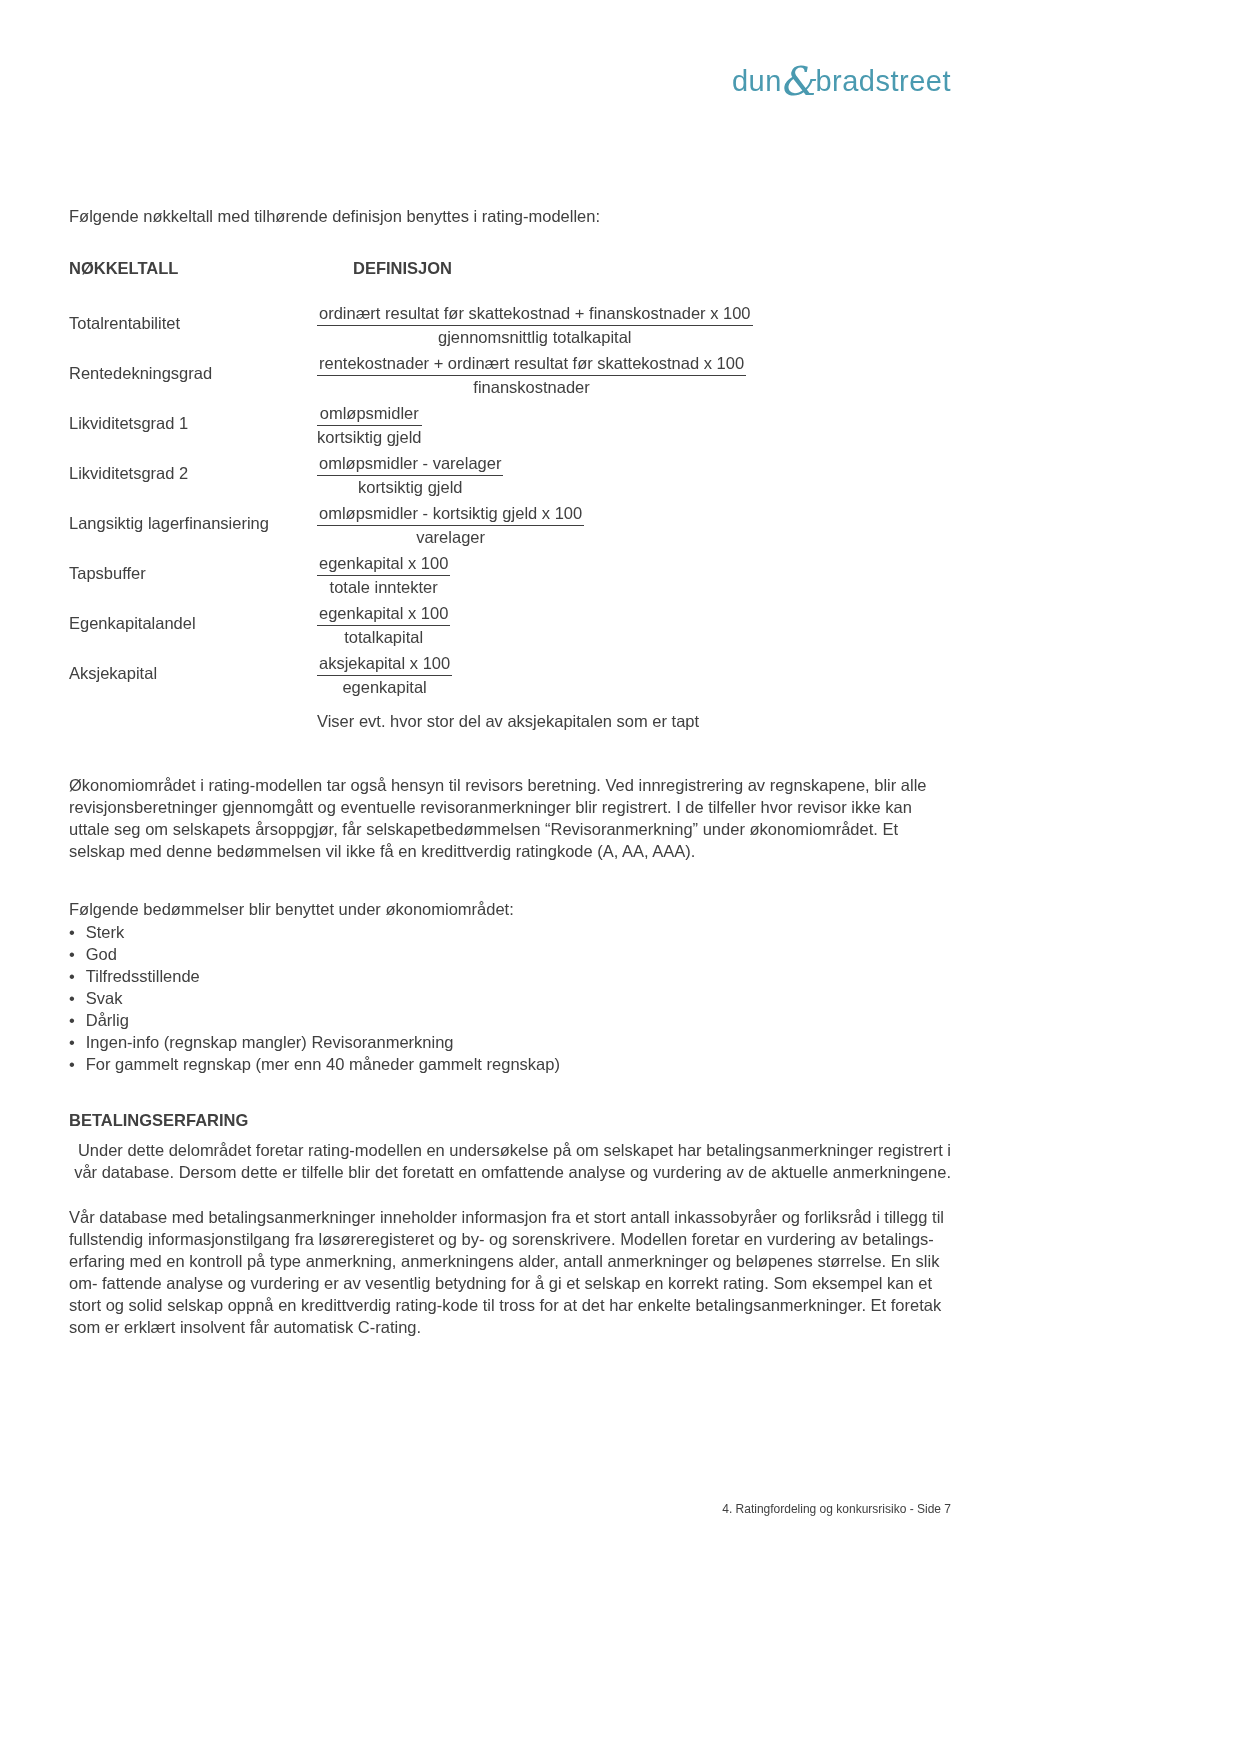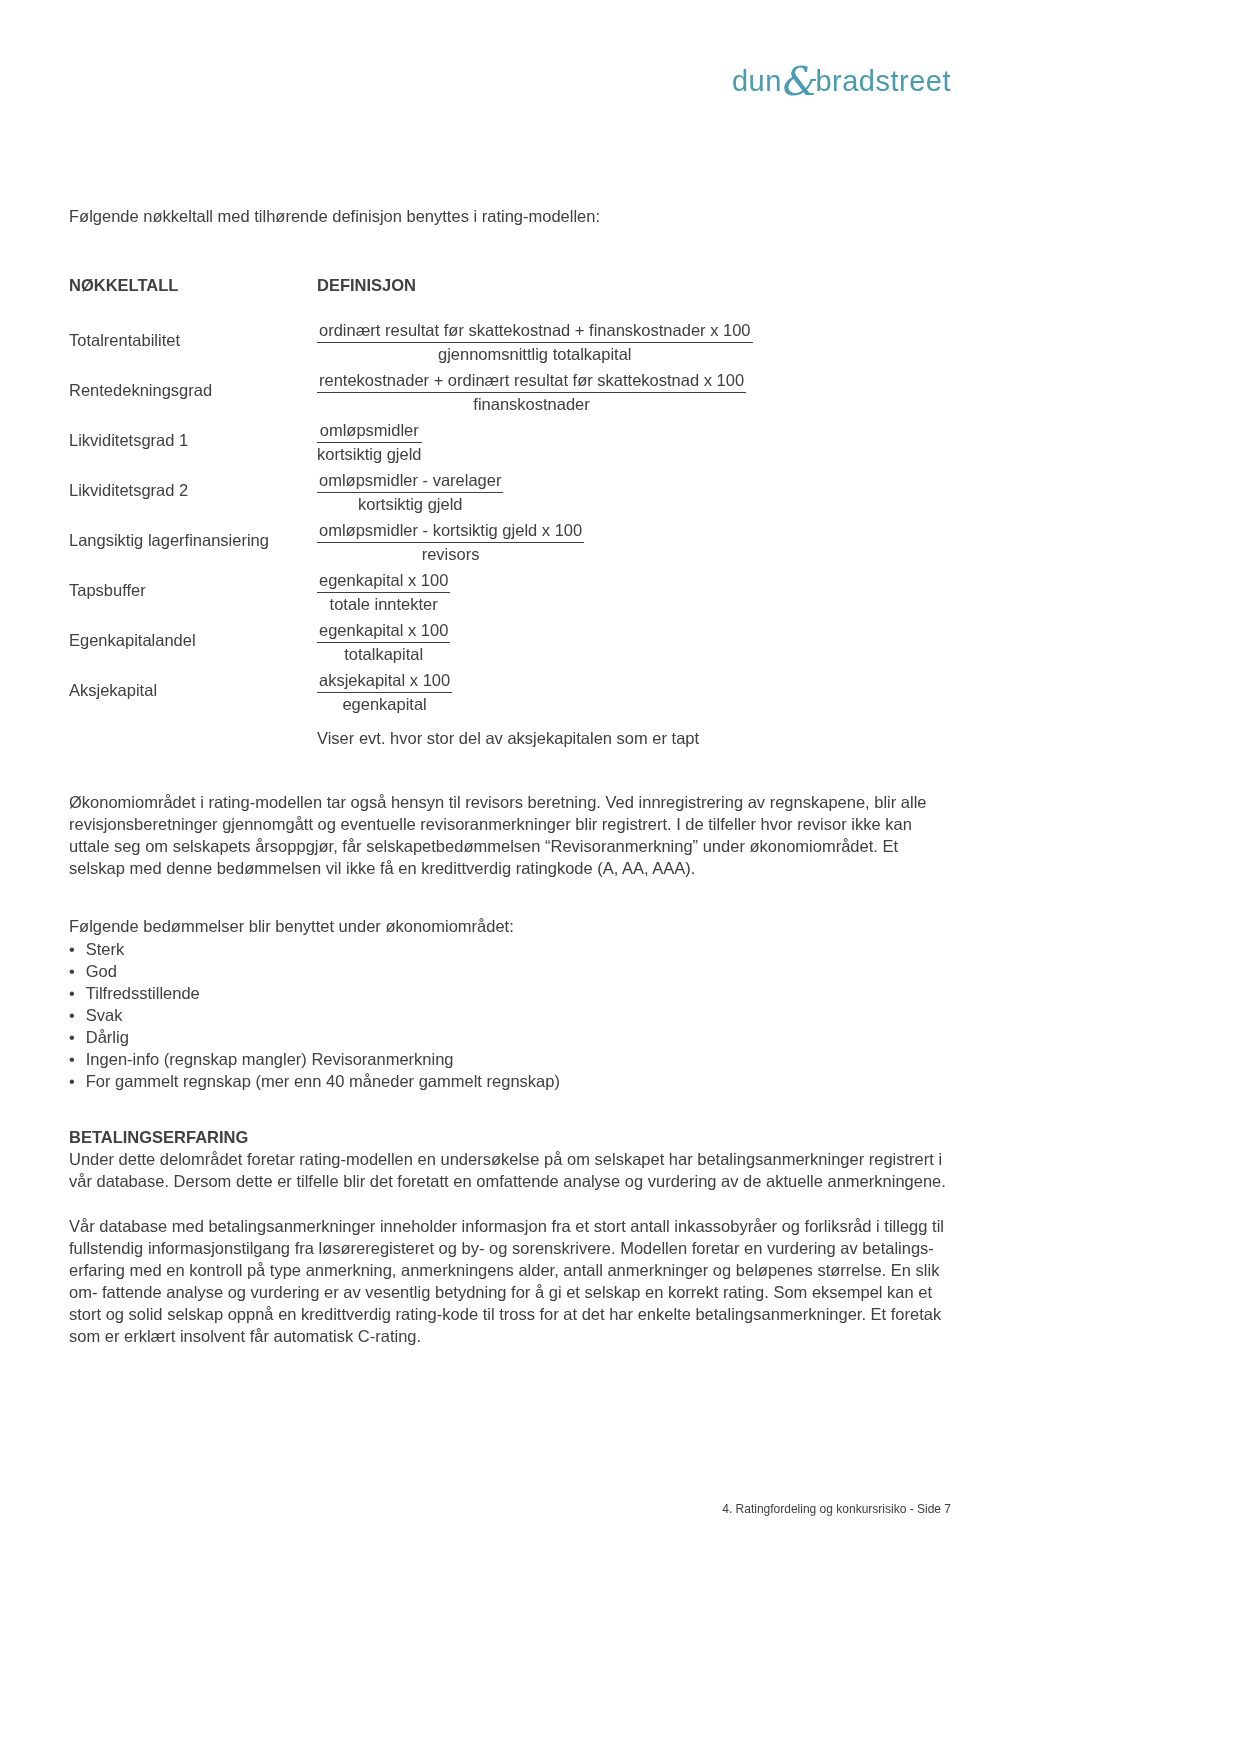--- a/index.html
+++ b/index.html
@@ -40,23 +40,24 @@
     top: 4px;
     margin: 0 -3px 0 1px;
   }
   
   .kv-headers, .kv-row {
     display: grid;
     grid-template-columns: 248px 1fr;
     align-items: start;
   }
   .kv-headers {
-    margin-top: 47px;
+    margin-top: 30px;
     margin-bottom: 24px;
     font-weight: bold;
+    gap: 36px;
   }
   .kv-row { margin-bottom: 5px; }
   .kv-label { line-height: 21px; padding-top: 10px; }
   .fraction {
     display: inline-block;
     text-align: center;
     line-height: 21px;
   }
   .fraction .num {
     display: block;
@@ -85,21 +86,21 @@
     line-height: 22px;
   }
   .bullets li::before {
     content: "•";
     margin-right: 11px;
   }
   .heading-betaling {
     margin-top: 34px;
     font-weight: bold;
   }
-  .p-bet1 { margin-top: 0; }
+  .p-bet1 { margin-top: 8px; text-align: right; }
   .p-bet2 { margin-top: 23px; }
   
   .footer {
     position: absolute;
     top: 1498px;
     right: 290px;
     font-size: 12px;
     color: #404040;
   }
 </style>
@@ -150,21 +151,21 @@
       <div><span class="fraction">
         <span class="num">omløpsmidler - varelager</span>
         <span class="den">kortsiktig gjeld</span>
       </span></div>
     </div>
 
     <div class="kv-row">
       <div class="kv-label">Langsiktig lagerfinansiering</div>
       <div><span class="fraction">
         <span class="num">omløpsmidler - kortsiktig gjeld x 100</span>
-        <span class="den">revisors</span>
+        <span class="den">varelager</span>
       </span></div>
     </div>
 
     <div class="kv-row">
       <div class="kv-label">Tapsbuffer</div>
       <div><span class="fraction">
         <span class="num">egenkapital x 100</span>
         <span class="den">totale inntekter</span>
       </span></div>
     </div>

